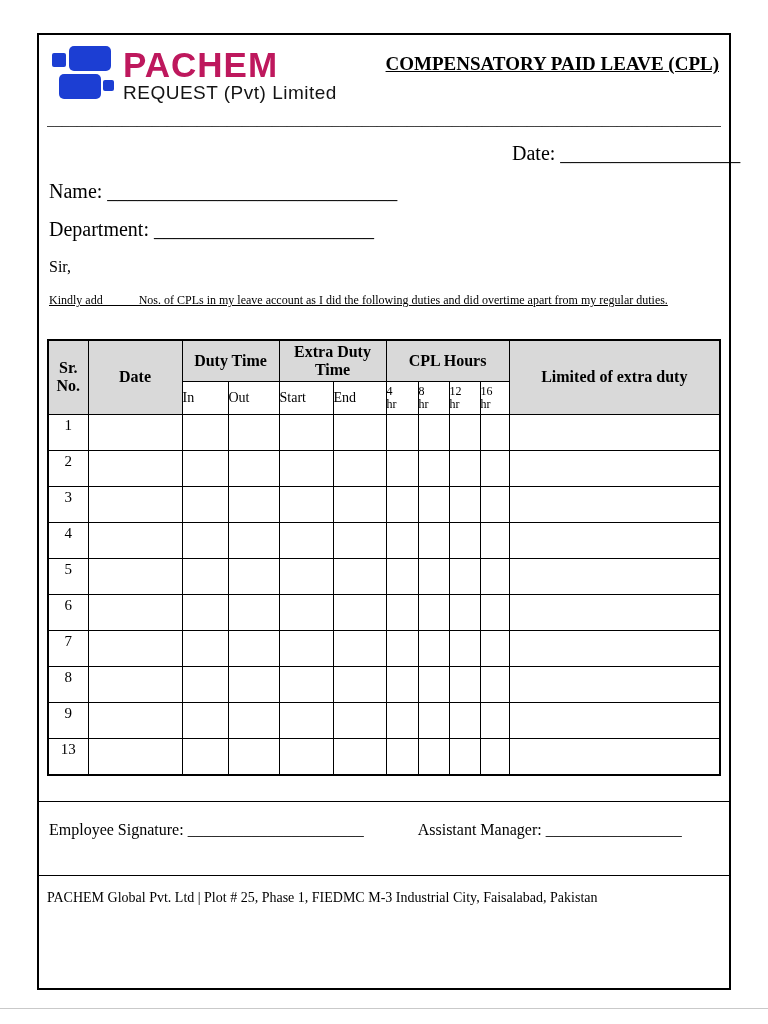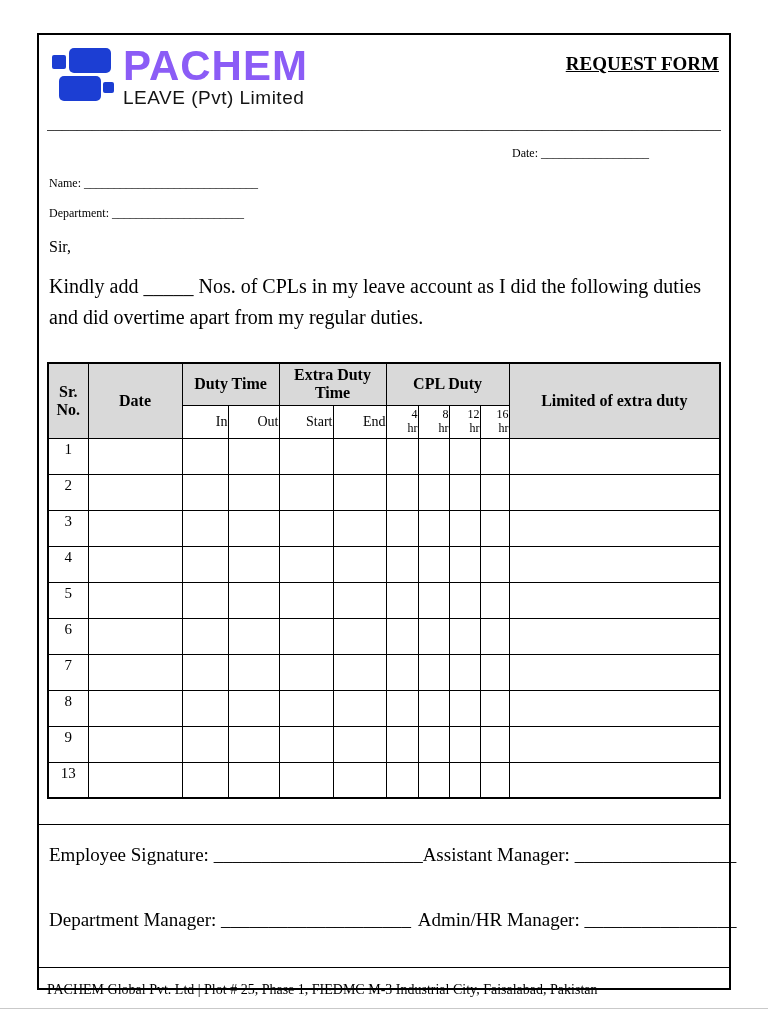--- a/index.html
+++ b/index.html
@@ -17,66 +17,66 @@
     padding:8px 8px 0 8px;
   }
 
   
   .header { display:flex; justify-content:space-between; align-items:flex-start; padding:2px 2px 0 4px; }
   .logo { display:flex; align-items:center; gap:8px; }
   .logo-icon svg { display:block; }
   .logo-text { line-height:1; }
   .brand {
     font-family:"Liberation Sans", sans-serif;
-    font-size:42px; font-weight:600; letter-spacing:1px; color:#8b5cf6; line-height:1;
+    font-size:35px; font-weight:600; letter-spacing:1px; color:#be185d; line-height:1;
   }
   .subbrand {
     font-family:"Liberation Sans", sans-serif;
     font-size:19px; color:#141414; letter-spacing:0.5px; margin-top:1px;
   }
   .subbrand .bold { font-weight:normal; }
   .titles { text-align:right; padding-top:8px; }
   .title-line { font-weight:bold; font-size:19px; text-decoration:underline; white-space:nowrap; }
   .title-line + .title-line { margin-top:17px; }
 
   
   .uline-divider {
     margin-top:8px; font-size:15px; line-height:1.2;
     white-space:nowrap; overflow:hidden;
   }
 
   
-  .meta { font-size:12px; }
+  .meta { font-size:20px; }
   .date-row { margin-top:13px; padding-left:465px; white-space:nowrap; }
   .meta-row { display:flex; margin-top:15px; }
   .meta-row .left { flex:0 0 55%; padding-left:2px; white-space:nowrap; }
   .meta-row .right { flex:1; white-space:nowrap; }
   .salutation { margin-top:17px; font-size:16px; padding-left:2px; }
-  .request-para { margin-top:15px; font-size:20px; line-height:1.55; padding-left:2px; padding-right:4px; }
+  .request-para { margin-top:15px; font-size:12px; line-height:1.55; padding-left:2px; padding-right:4px;text-decoration:underline; }
 
   
   table.cpl {
     width:674px; margin:29px auto 0; border-collapse:collapse; table-layout:fixed;
   }
   table.cpl th, table.cpl td { border:1px solid #000; }
   table.cpl { border:2px solid #000; }
   thead th.gray { background:#d9d9d9; font-weight:bold; font-size:16px; text-align:center; vertical-align:middle; padding:2px; }
   tr.main-head th { height:41px; }
-  tr.sub-head th { background:#fff; font-weight:normal; font-size:14px; height:33px; text-align:right; vertical-align:middle; }
+  tr.sub-head th { background:#fff; font-weight:normal; font-size:14px; height:33px; text-align:left; vertical-align:middle; }
   tr.sub-head th.hr { font-size:12px; line-height:1.15; }
   .pre { white-space:pre-line; line-height:1.15;margin-top:24px; }
   tbody td { height:36px; background:#fff; }
   tbody td.sr { text-align:center; vertical-align:top; font-size:15px; padding-top:2px; }
 
   
   .full-rule { border-top:2px solid #000; margin:25px -8px 0 -8px; height:0; }
   .full-rule.thin { border-top-width:1.5px; }
 
   
-  .sig-row { display:flex; font-size:19px; margin-top:19px; }
+  .sig-row { display:flex; font-size:16px; margin-top:19px; }
   .sig-row.second { margin-top:43px; }
   .sig-row .left { flex:0 0 55%; padding-left:2px; white-space:nowrap; }
   .sig-row .right { flex:1; white-space:nowrap; }
 
   .footer-line { text-align:left; font-size:14px; margin-top:14px; white-space:nowrap; }
 
   
   .scan-artifact { position:absolute; left:0; top:1008px; width:768px; height:1px; background:#c9c9c9; }
 </style>
 </head>
@@ -92,25 +92,25 @@
             <g fill="#1c3ed3">
               <rect x="1" y="8" width="14" height="14" rx="2"></rect>
               <rect x="18" y="1" width="42" height="25" rx="5"></rect>
               <rect x="8" y="29" width="42" height="25" rx="5"></rect>
               <rect x="52" y="35" width="11" height="11" rx="2"></rect>
             </g>
           </svg>
         </span>
         <span class="logo-text">
           <div class="brand">PACHEM</div>
-          <div class="subbrand"><span>LEAVE </span><span class="bold">(Pvt)</span><span> Limited</span></div>
+          <div class="subbrand"><span>REQUEST </span><span class="bold">(Pvt)</span><span> Limited</span></div>
         </span>
       </div>
       <div class="titles">
-        <div class="title-line">REQUEST FORM</div>
+        <div class="title-line">COMPENSATORY PAID LEAVE (CPL)</div>
       </div>
     </div>
 
     <div class="uline-divider">________________________________________________________________________________________________________</div>
 
     <div class="meta">
       <div class="date-row">
         <span>Date:</span>
         <span>__________________</span>
       </div>
@@ -147,21 +147,21 @@
         <col>
       </colgroup>
       <thead>
         <tr class="main-head">
           <th rowspan="2" class="gray pre">Sr.
 No.</th>
           <th rowspan="2" class="gray">Date</th>
           <th colspan="2" class="gray">Duty Time</th>
           <th colspan="2" class="gray pre">Extra Duty
 Time</th>
-          <th colspan="4" class="gray">CPL Duty</th>
+          <th colspan="4" class="gray">CPL Hours</th>
           <th rowspan="2" class="gray">Limited of extra duty</th>
         </tr>
         <tr class="sub-head">
           <th>In</th>
           <th>Out</th>
           <th>Start</th>
           <th>End</th>
           <th class="hr pre">4
 hr</th>
           <th class="hr pre">8
@@ -311,30 +311,20 @@
     <div class="sig-row">
       <span class="left">
         <span>Employee Signature:</span>
         <span>______________________</span>
       </span>
       <span class="right">
         <span>Assistant Manager:</span>
         <span>_________________</span>
       </span>
     </div>
-    <div class="sig-row second">
-      <span class="left">
-        <span>Department Manager:</span>
-        <span>____________________</span>
-      </span>
-      <span class="right">
-        <span>Admin/HR Manager:</span>
-        <span>________________</span>
-      </span>
-    </div>
 
     <div class="full-rule thin" style="margin-top:36px;"></div>
 
     <div class="footer-line">PACHEM Global Pvt. Ltd | Plot # 25, Phase 1, FIEDMC M-3 Industrial City, Faisalabad, Pakistan</div>
 
   </div>
 
   <div class="scan-artifact"></div>
 </div>
 

